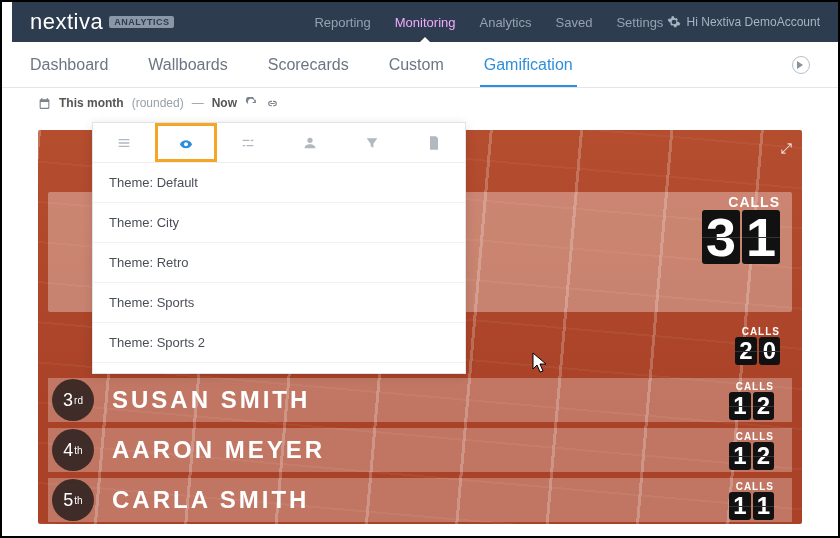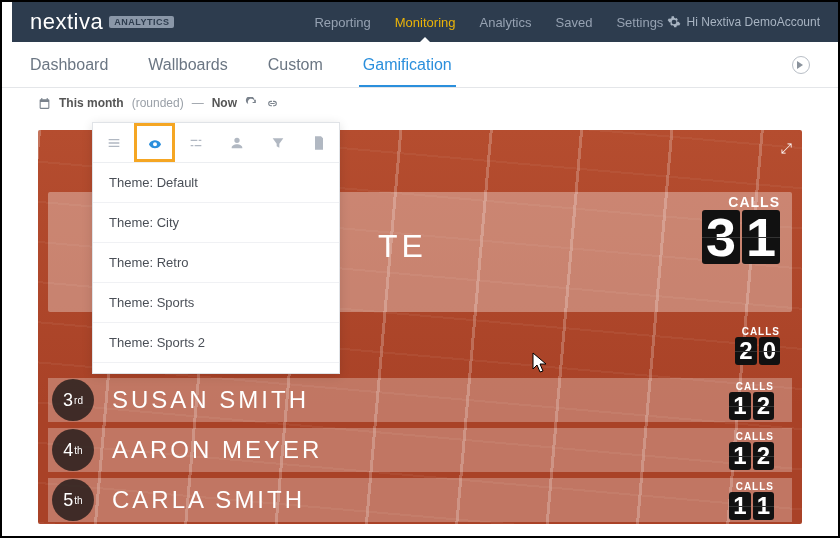--- a/index.html
+++ b/index.html
@@ -5,21 +5,21 @@
   * { box-sizing: border-box; margin: 0; padding: 0; font-family: -apple-system, "Segoe UI", Arial, sans-serif; }
   body { width: 840px; height: 538px; overflow: hidden; border: 2px solid #000; position: relative; background: #fff; }
 
   
   .topbar { height: 40px; background: #2d3c4e; color: #a8b4c2; display: flex; align-items: center; padding: 0 18px; font-size: 13px; margin-left: 10px; }
   .brand { display: flex; align-items: center; gap: 4px; }
   .brand-text { color: #fff; font-size: 22px; font-weight: 300; letter-spacing: .5px; }
   .brand-badge { background: #8a97a8; color: #2d3c4e; font-size: 9px; font-weight: 700; padding: 1px 5px; border-radius: 2px; margin-left: 2px; letter-spacing: .5px; }
   .topnav { display: flex; margin-left: 140px; gap: 24px; }
   .topnav-item { position: relative; cursor: pointer; color: #96a2b2; }
-  .topnav-item.active { color: #eab308; }
+  .topnav-item.active { color: #f0abfc; }
   .topnav-item.active::after { content: ""; position: absolute; left: 50%; bottom: -13px; width: 0; height: 0; border: 6px solid transparent; border-bottom-color: #fff; transform: translateX(-50%); }
   .topright { margin-left: auto; display: flex; align-items: flex-start; gap: 6px; font-size: 12px; }
   .gear-icon { width: 14px; height: 14px; }
 
   
   .subtabs { height: 46px; border-bottom: 1px solid #e4e6e9; display: flex; align-items: center; padding: 0 28px; gap: 40px; font-size: 16px; color: #6b7683; }
   .subtab { position: relative; cursor: pointer; padding: 12px 0; }
   .subtab.active { color: #2b8fdc; }
   .subtab.active::after { content: ""; position: absolute; left: -4px; right: -4px; bottom: -1px; height: 2px; background: #2b8fdc; }
   .play-btn { margin-left: auto; width: 18px; height: 18px; border: 1px solid #b8bec6; border-radius: 50%; display: flex; align-items: center; justify-content: center; cursor: pointer; }
@@ -42,32 +42,32 @@
   .first-name { position:absolute; top: 98px; left: 340px; color:#fff; font-size:32px; letter-spacing:4px; z-index:2;}
   .calls-big { position:absolute; top: 64px; right: 22px; text-align:right; color:#fff; z-index:3; }
   .calls-big .label{ font-size:14px; font-weight:700; letter-spacing:1px; }
   .calls-big .num{ font-size:54px; font-weight:800; line-height:1; display:flex; gap:2px; }
   .flip { background:#111; padding:0 4px; border-radius:3px; position:relative; }
   .flip::after{content:"";position:absolute;left:0;right:0;top:50%;height:1px;background:#333;}
 
   .row { position:absolute; left:10px; right:10px; height:44px; background: rgba(255,255,255,.28); display:flex; align-items:center; z-index:2;}
   .row .rank { width:42px; height:42px; border-radius:50%; background: rgba(40,30,28,.85); color:#fff; display:flex; align-items:center; justify-content:center; margin:0 18px 0 4px; font-size:18px;}
   .row .rank sup{font-size:10px;margin-left:1px;}
-  .row .name { font-size:24px; letter-spacing:3px; color:#fff;}
+  .row .name { font-size:24px; letter-spacing:3px; color:#fff;font-weight:bold;}
   .row .calls { margin-left:auto; margin-right:18px; text-align:right; color:#fff;}
   .row .calls .label{font-size:10px; font-weight:700; letter-spacing:1px; display:block;}
   .row .calls .num{font-size:24px; font-weight:800; display:flex; gap:2px; justify-content:flex-end;}
   .row .calls .flip{font-size:24px;}
 
   .row2mini { position:absolute; right:22px; text-align:right; color:#fff; z-index:3;}
   .row2mini .label{font-size:10px;font-weight:700;letter-spacing:1px;display:block;}
   .row2mini .num{font-size:24px;font-weight:800;display:flex;gap:2px;justify-content:flex-end;}
 
   
-  .panel { position: absolute; left: 90px; top: 120px; width: 248px; background: #fff; border: 1px solid #e0e3e7; box-shadow: 0 2px 10px rgba(0,0,0,.12); z-index: 10; font-size: 13px; }
+  .panel { position: absolute; left: 90px; top: 120px; width: 374px; background: #fff; border: 1px solid #e0e3e7; box-shadow: 0 2px 10px rgba(0,0,0,.12); z-index: 10; font-size: 13px; }
   .panel-tabs { height: 40px; border-bottom: 1px solid #eceef1; display:flex; }
   .ptab { flex:1; display:flex; align-items:center; justify-content:center; cursor:pointer; }
   .ptab svg{ width:16px; height:16px; fill:#b1b8c2;}
   .ptab.active { outline: 3px solid #f5a623; outline-offset:-3px; }
   .ptab.active svg{ fill:#2b8fdc;}
   .panel-body { max-height: 210px; overflow-y: auto; position:relative; }
   .theme-item { padding: 12px 16px; border-bottom: 1px solid #f0f1f4; cursor:pointer; color:#4a4f57;}
   .theme-item.selected { font-weight:700; color:#222; }
   .panel-body::-webkit-scrollbar{width:10px}
   .panel-body::-webkit-scrollbar-thumb{background:#c9ced6;border-radius:3px}
@@ -94,20 +94,21 @@
     <svg class="gear-icon" viewBox="0 0 24 24" fill="#a8b4c2">
         <path d="M12 8a4 4 0 100 8 4 4 0 000-8zm9 4a7 7 0 01-.1 1.2l2 1.6-2 3.4-2.4-.8a7 7 0 01-2 1.2l-.4 2.6h-4l-.4-2.6a7 7 0 01-2-1.2l-2.4.8-2-3.4 2-1.6A7 7 0 013 12a7 7 0 01.1-1.2l-2-1.6 2-3.4 2.4.8a7 7 0 012-1.2L7.9 2h4l.4 2.6a7 7 0 012 1.2l2.4-.8 2 3.4-2 1.6c.1.4.1.8.1 1.2z"></path>
       </svg>
     <span>Hi Nextiva DemoAccount</span>
   </div>
 </div>
 
 <div class="subtabs">
   <span class="subtab">Dashboard</span>
   <span class="subtab">Wallboards</span>
+  <span class="subtab">Scorecards</span>
   <span class="subtab">Custom</span>
   <span class="subtab active">Gamification</span>
   <span class="play-btn"></span>
 </div>
 
 <div class="datebar">
   <svg class="small-icon" viewBox="0 0 24 24">
       <path d="M19 4h-1V2h-2v2H8V2H6v2H5a2 2 0 00-2 2v14a2 2 0 002 2h14a2 2 0 002-2V6a2 2 0 00-2-2zm0 16H5V9h14z"></path>
     </svg>
   <b>This month</b>

